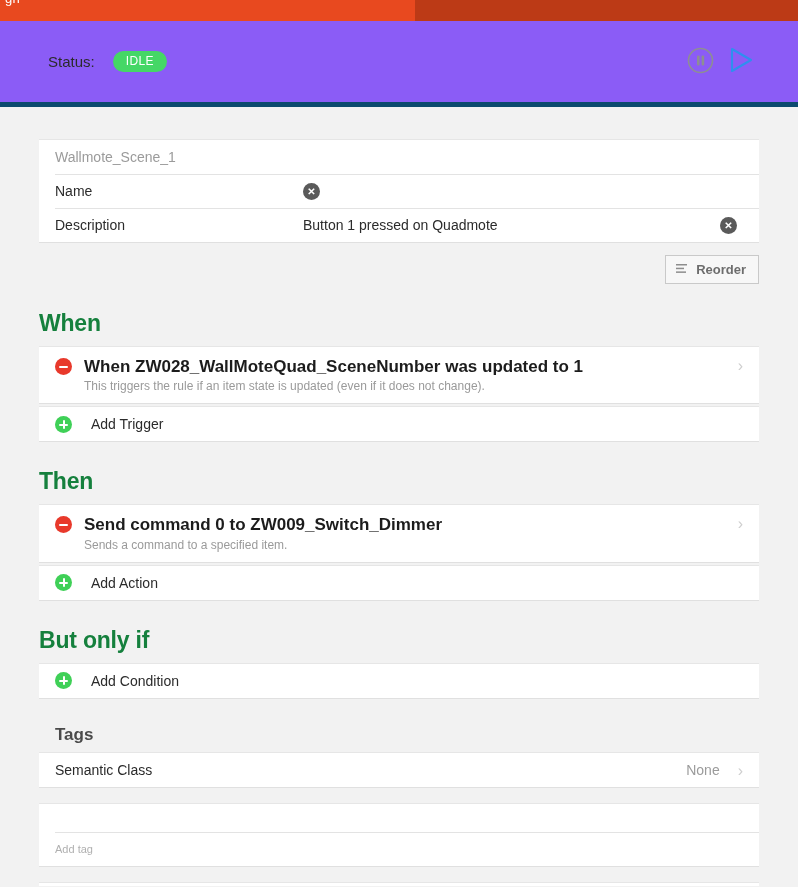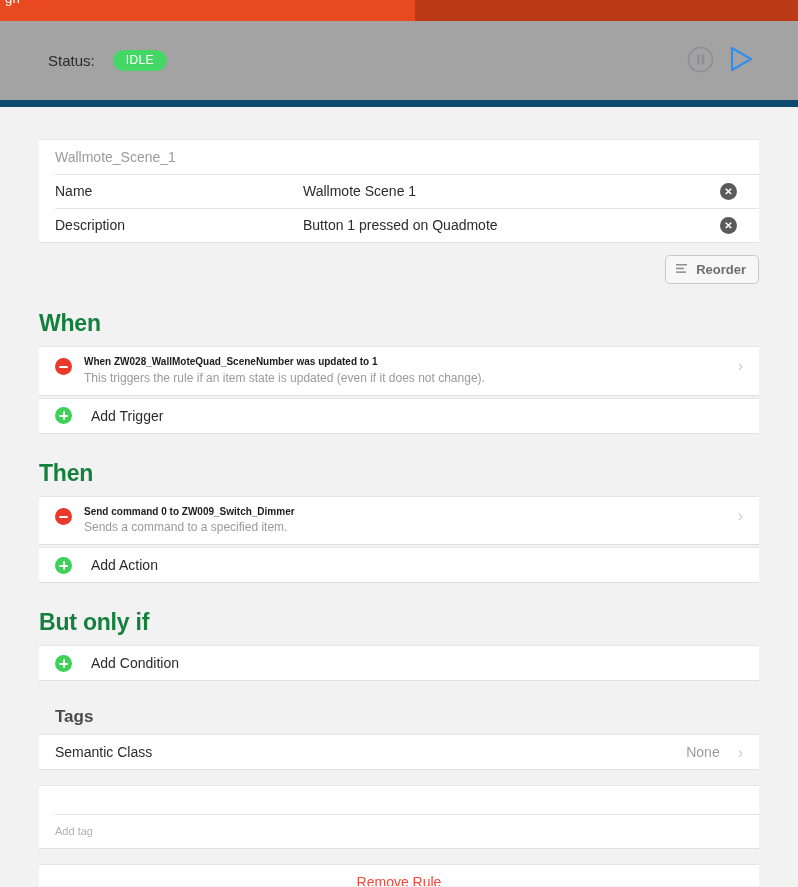--- a/index.html
+++ b/index.html
@@ -40,22 +40,22 @@
     color: #ffffff;
     font-size: 13px;
     font-weight: 400;
     letter-spacing: .2px;
     white-space: nowrap;
   }
 
   
   .status-bar {
     height: 86px;
-    background: #a3a3a3;
-    border-bottom: 7px solid #0c4a6e;
+    background: #8b5cf6;
+    border-bottom: 5px solid #0c4a6e;
     display: flex;
     align-items: center;
     padding: 0 44px 0 48px;
   }
   .status-label {
     font-size: 15px;
     color: #2b2b2b;
     font-weight: 400;
   }
   .status-badge {
@@ -152,21 +152,21 @@
     width: 720px;
     margin: 12px auto 0;
     display: flex;
     justify-content: flex-end;
   }
   .reorder-btn {
     display: inline-flex;
     align-items: flex-end;
     gap: 7px;
     border: 1px solid #c9c9c9;
-    border-radius: 5px;
+    border-radius: 0;
     background: #f7f7f7;
     color: #6d6d6d;
     font-size: 13px;
     font-weight: bold;
     padding: 6px 12px 6px 10px;
     cursor: pointer;
     font-family: "Liberation Sans", sans-serif;
   }
 
   
@@ -211,21 +211,21 @@
     content: "";
     position: absolute;
     top: 4px; bottom: 4px;
     left: 8px;
     width: 2px;
     background: #ffffff;
     border-radius: 1px;
   }
   .rule-text { flex: 1; min-width: 0; }
   .rule-title {
-    font-size: 10px;
+    font-size: 17px;
     font-weight: bold;
     color: #1c1c1c;
     line-height: 1.25;
   }
   .rule-sub {
     font-size: 12px;
     color: #9a9a9a;
     margin-top: 2px;
     line-height: 1.25;
   }
@@ -348,21 +348,20 @@
 <div class="page">
 
   <div class="card" style="margin-top:32px;">
 
     <div class="row">
       <span class="row-value muted">Wallmote_Scene_1</span>
     </div>
 
     <div class="row">
       <span class="row-label">Name</span>
-      <span class="row-value">Wallmote Scene 1</span>
       <span class="clear-btn">✕</span>
     </div>
 
     <div class="row">
       <span class="row-label">Description</span>
       <span class="row-value">Button 1 pressed on Quadmote</span>
       <span class="clear-btn">✕</span>
     </div>
 
   </div>

